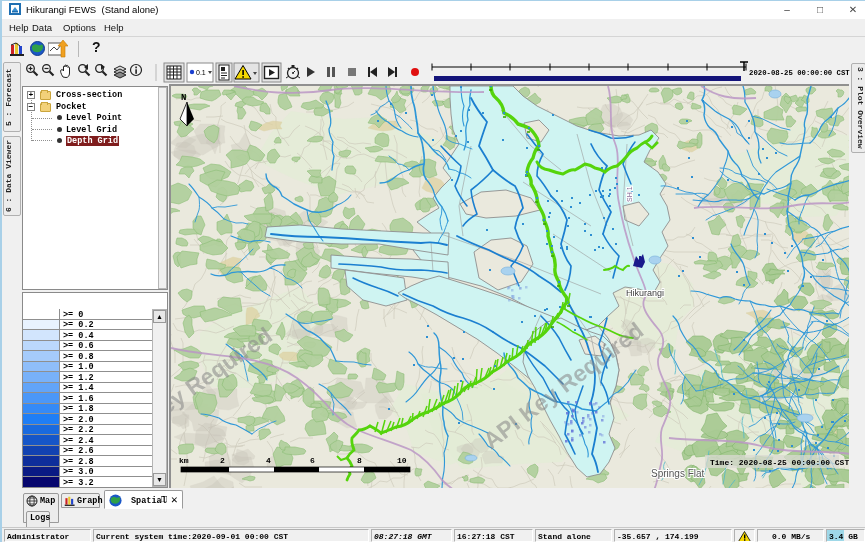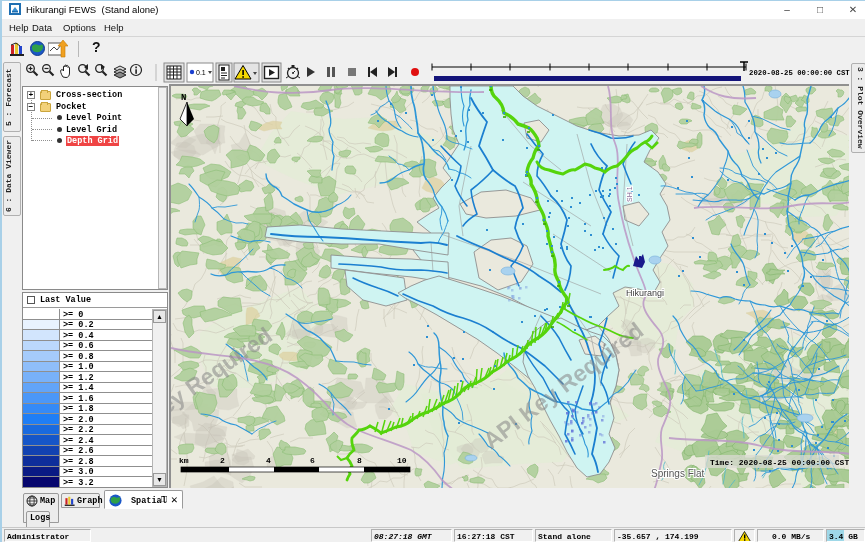--- a/index.html
+++ b/index.html
@@ -207,30 +207,26 @@
  <div class="trow" style="left:3px;top:26px">
       <span class="bullet" style="left:31px;top:2px"></span>
       <span style="position:absolute;left:40px;top:0px">Level Point</span>
     </div>
  <div class="trow" style="left:3px;top:37.5px">
       <span class="bullet" style="left:31px;top:2px"></span>
       <span style="position:absolute;left:40px;top:0px">Level Grid</span>
     </div>
  <div class="trow" style="left:3px;top:49px">
       <span class="bullet" style="left:31px;top:2px"></span>
-      <span style="position:absolute;left:40px;top:0px;background:#ef4444;color:#fff;padding:0 1px">Depth Grid</span>
+      <span style="position:absolute;left:40px;top:0px;background:#7f1d1d;color:#fff;padding:0 1px">Depth Grid</span>
     </div>
  <div class="scroll" style="right:0px;top:0px;width:9px;height:202px;"></div>
 </div>
 
 <div class="legend">
- <div class="lv">
-      <span class="cb"></span>
-      <span class="lvt">Last Value</span>
-    </div>
  <div style="position:absolute;left:0;top:16px;width:129px;height:178px;overflow:hidden;">
       <div class="lrow">
         <div class="lsw" style="background:#ffffff"></div>
         <div class="llb">&gt;= 0</div>
       </div>
       <div class="lrow">
         <div class="lsw" style="background:#e8f2fe"></div>
         <div class="llb">&gt;= 0.2</div>
       </div>
       <div class="lrow">
@@ -1905,20 +1901,21 @@
   <span style="position:absolute;left:56px;top:3px;font-size:10px;">□</span>
   <span style="position:absolute;left:66px;top:2px;font-size:11px;font-weight:bold;">✕</span>
 </div>
 
 <div class="btab" style="left:24px;top:510px;width:24px;height:31px;border-radius:2px;text-decoration:underline;">
     <span style="position:absolute;left:3px;top:1px">Logs</span>
   </div>
 
 <div class="statusbar">
  <div class="sf" style="left:2px;width:87px;">Administrator</div>
+ <div class="sf" style="left:91px;width:276px;">Current system time:2020-09-01 00:00 CST</div>
  <div class="sf" style="left:369px;width:81px;font-style:italic;">08:27:18 GMT</div>
  <div class="sf" style="left:452px;width:79px;">16:27:18 CST</div>
  <div class="sf" style="left:533px;width:77px;">Stand alone</div>
  <div class="sf" style="left:612px;width:118px;">-35.657 , 174.199</div>
  <div class="sf" style="left:732px;width:21px;">
       <svg width="13" height="11" viewBox="0 0 13 11" style="position:absolute;left:3px;top:1px">
         <path d="M6.5,0.5 L12.5,10.5 L0.5,10.5 Z" fill="#f5d800" stroke="#000" stroke-width="0.8"></path>
         <rect x="6" y="3.5" width="1.4" height="4" fill="#000"></rect>
         <rect x="6" y="8.3" width="1.4" height="1.4" fill="#000"></rect>
       </svg>

